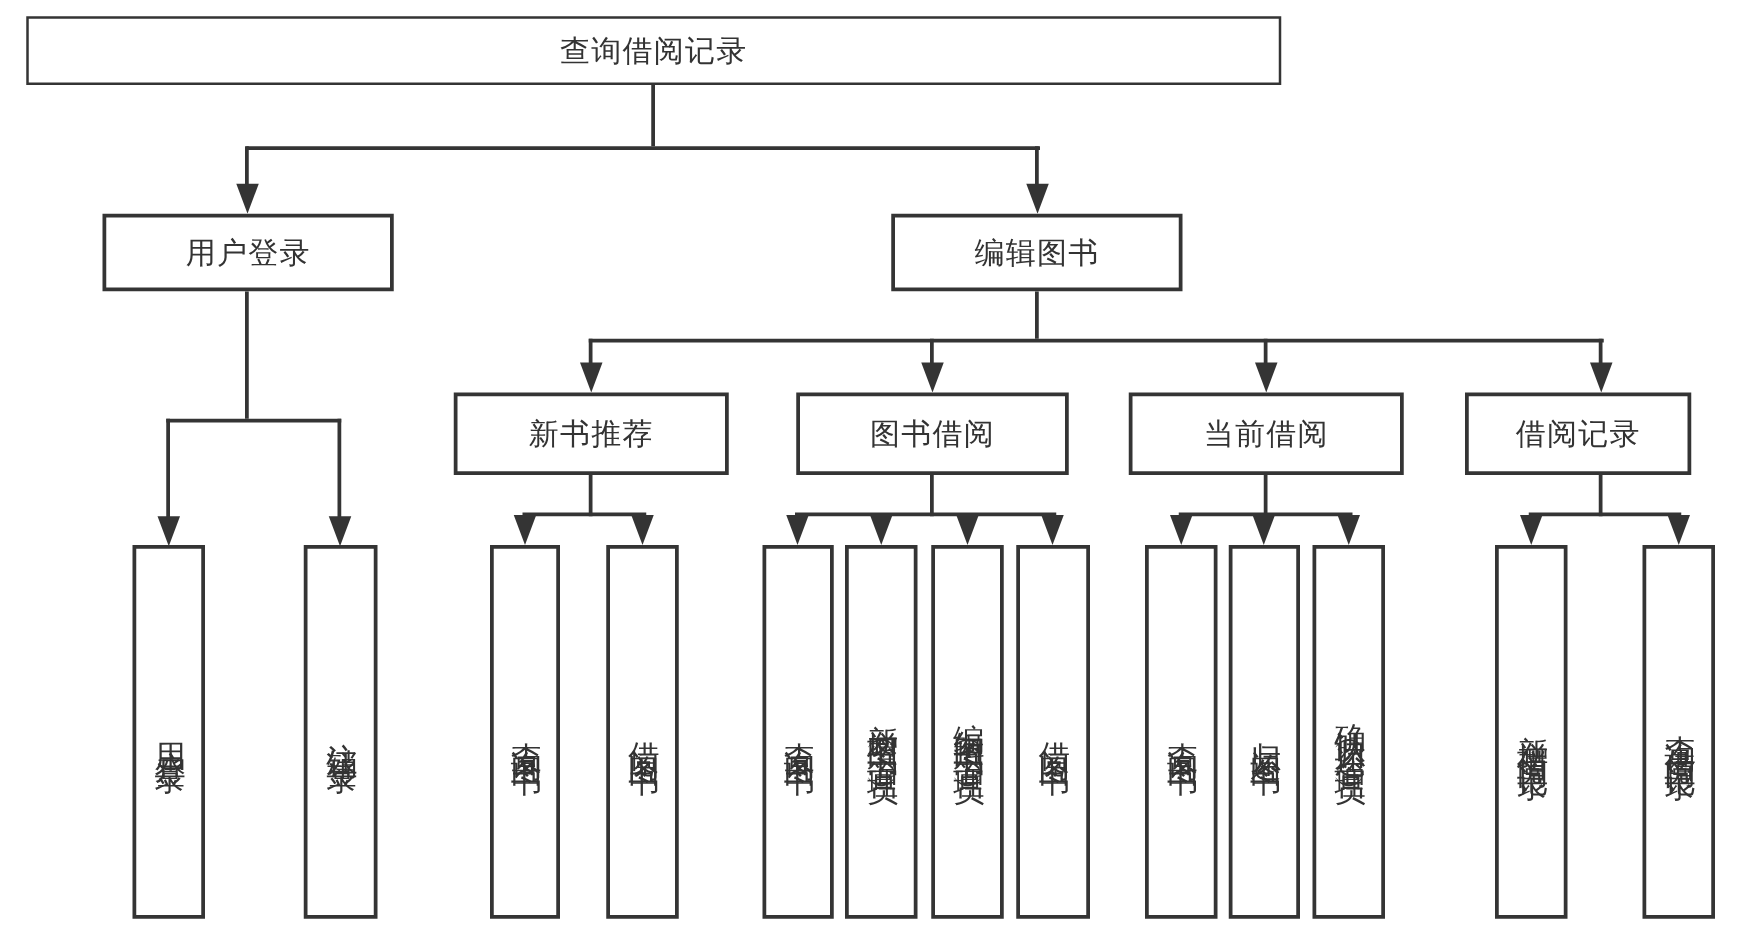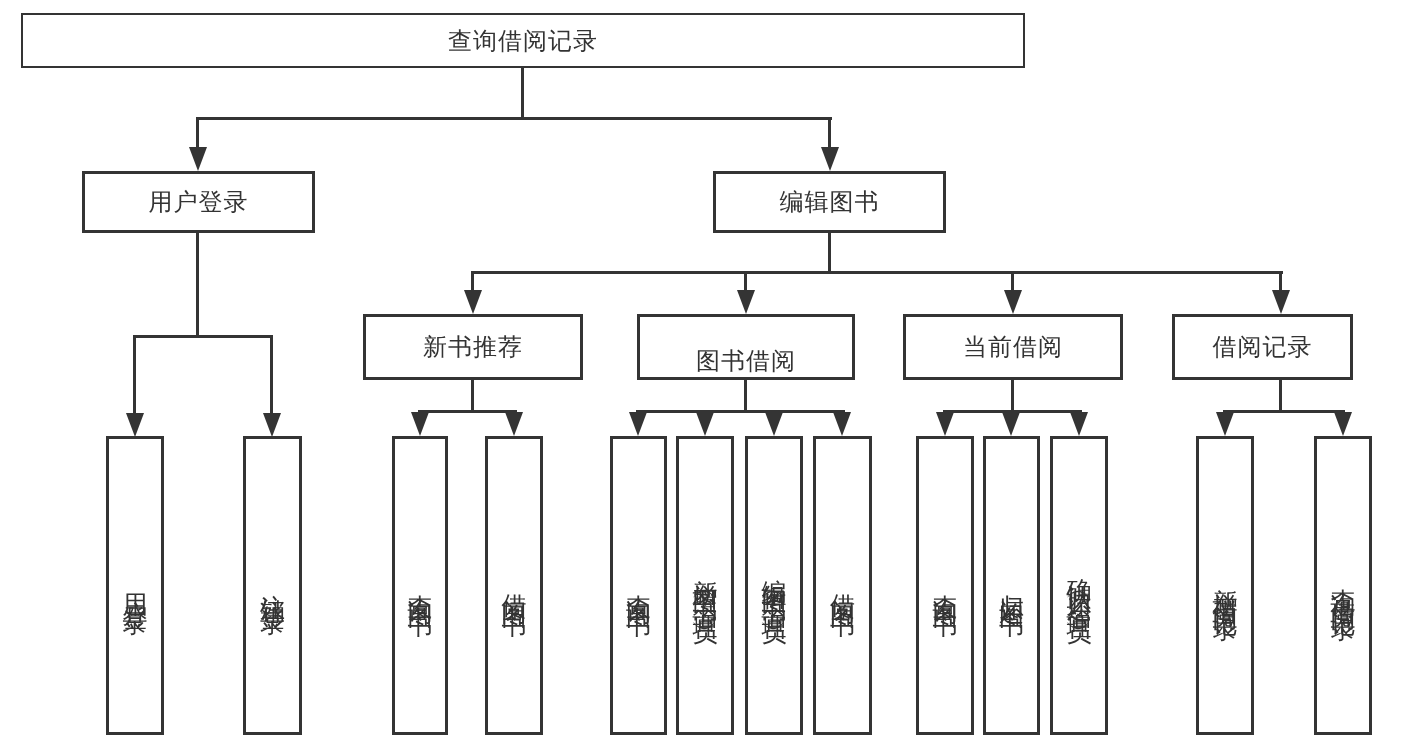--- a/index.html
+++ b/index.html
@@ -72,21 +72,21 @@
   <div class="ln" style="left:744px;top:271px;width:3px;height:21px;"></div>
   <div class="ah" style="left:737px;top:290px;"></div>
   <div class="ln" style="left:1011px;top:271px;width:3px;height:21px;"></div>
   <div class="ah" style="left:1004px;top:290px;"></div>
   <div class="ln" style="left:1279px;top:271px;width:3px;height:21px;"></div>
   <div class="ah" style="left:1272px;top:290px;"></div>
 
   <div class="hbox" style="left:363px;top:314px;width:220px;height:66px;">
     <span>新书推荐</span>
   </div>
-  <div class="hbox" style="left:637px;top:314px;width:218px;height:66px;align-items:flex-end;">
+  <div class="hbox" style="left:637px;top:314px;width:218px;height:66px;">
     <span>图书借阅</span>
   </div>
   <div class="hbox" style="left:903px;top:314px;width:220px;height:66px;">
     <span>当前借阅</span>
   </div>
   <div class="hbox" style="left:1172px;top:314px;width:181px;height:66px;">
     <span>借阅记录</span>
   </div>
 
   <div class="ln" style="left:471px;top:380px;width:3px;height:33px;"></div>

